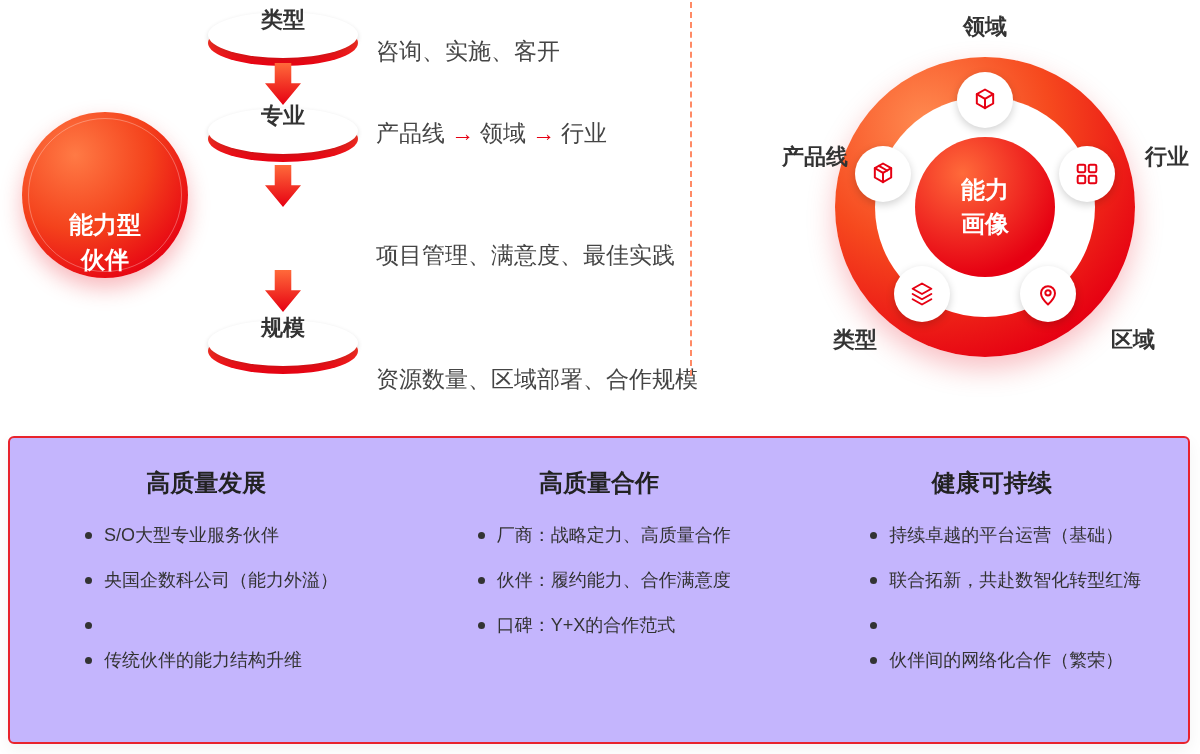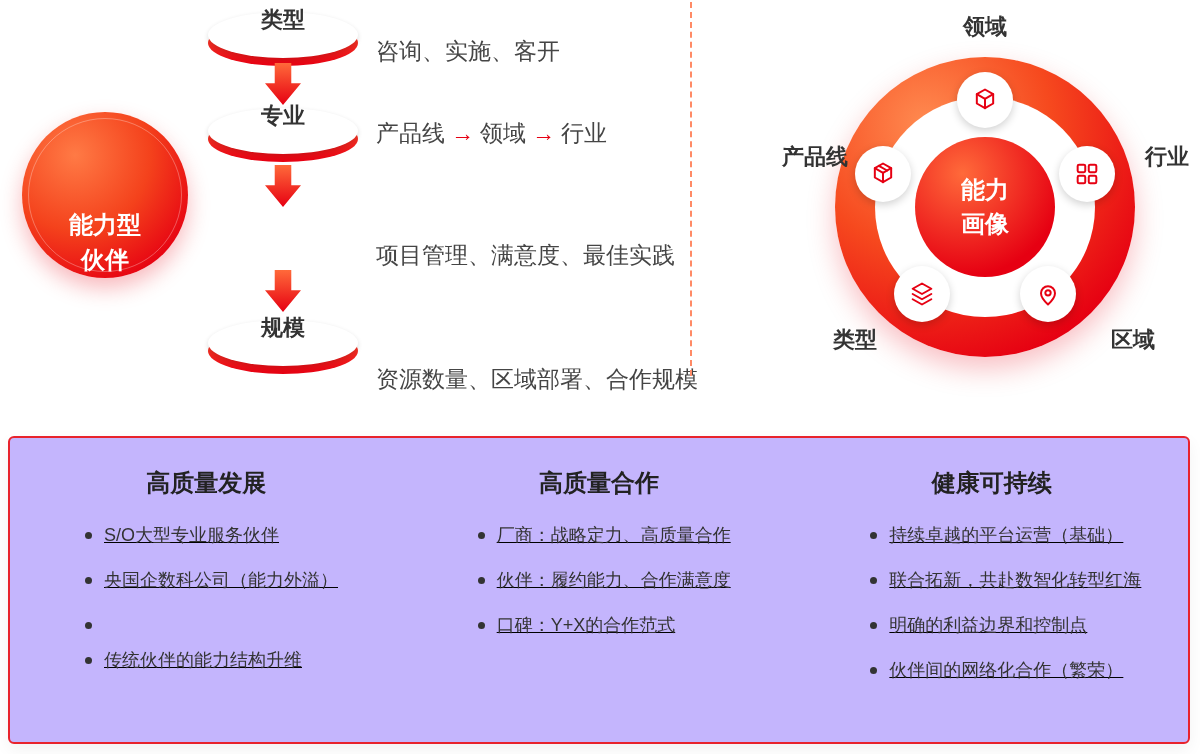--- a/index.html
+++ b/index.html
@@ -55,21 +55,21 @@
   .radar-label { position:absolute; transform:translateX(-50%); font-size:22px; font-weight:bold;
     color:#333; white-space:nowrap; }
 
   
   .card { position:absolute; left:8px; top:436px; width:1182px; height:308px; background:#c4b5fd;
     border:2px solid #e8232d; border-radius:6px; box-shadow:0 6px 16px rgba(0,0,0,.05);
     display:flex; padding-top:30px; }
   .card-col { flex:1; }
   .card-col h3 { font-size:24px; font-weight:bold; color:#222; text-align:center; line-height:30px;
     margin:0 0 24px; }
-  .card-col ul { list-style:none; margin:0; padding:0 0 0 75px;text-decoration:underline; }
+  .card-col ul { list-style:none; margin:0; padding:0 0 0 75px; }
   .card-col li { display:flex; align-items:flex-start; margin-bottom:18px;
     font-size:18px; line-height:27px; color:#333; }
   .bullet { flex:0 0 auto; width:7px; height:7px; border-radius:50%; background:#333;
     margin:10px 12px 0 0; }
 </style>
 </head>
 <body>
 
 <div class="stage">
 
@@ -212,21 +212,20 @@
         <li>
             <span class="bullet"></span>
             <span>持续卓越的平台运营（基础）</span>
           </li>
         <li>
             <span class="bullet"></span>
             <span>联合拓新，共赴数智化转型红海</span>
           </li>
         <li>
             <span class="bullet"></span>
-            <span>明确的利益边界和控制点</span>
           </li>
         <li>
             <span class="bullet"></span>
             <span>伙伴间的网络化合作（繁荣）</span>
           </li>
       </ul>
     </div>
 
   </div>
 </div>

